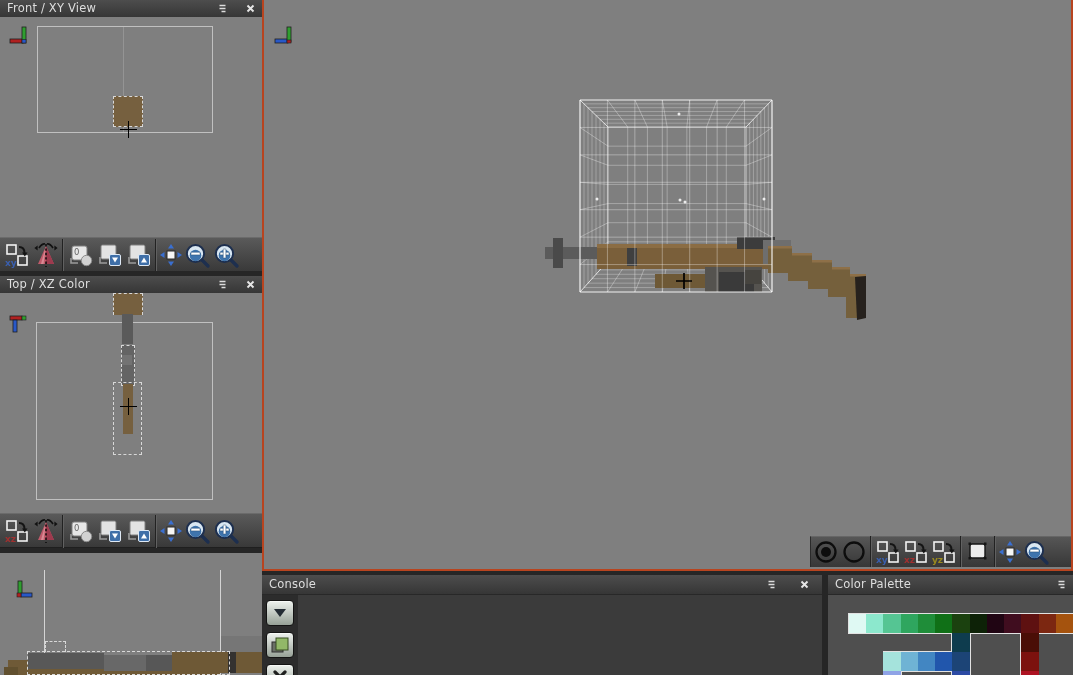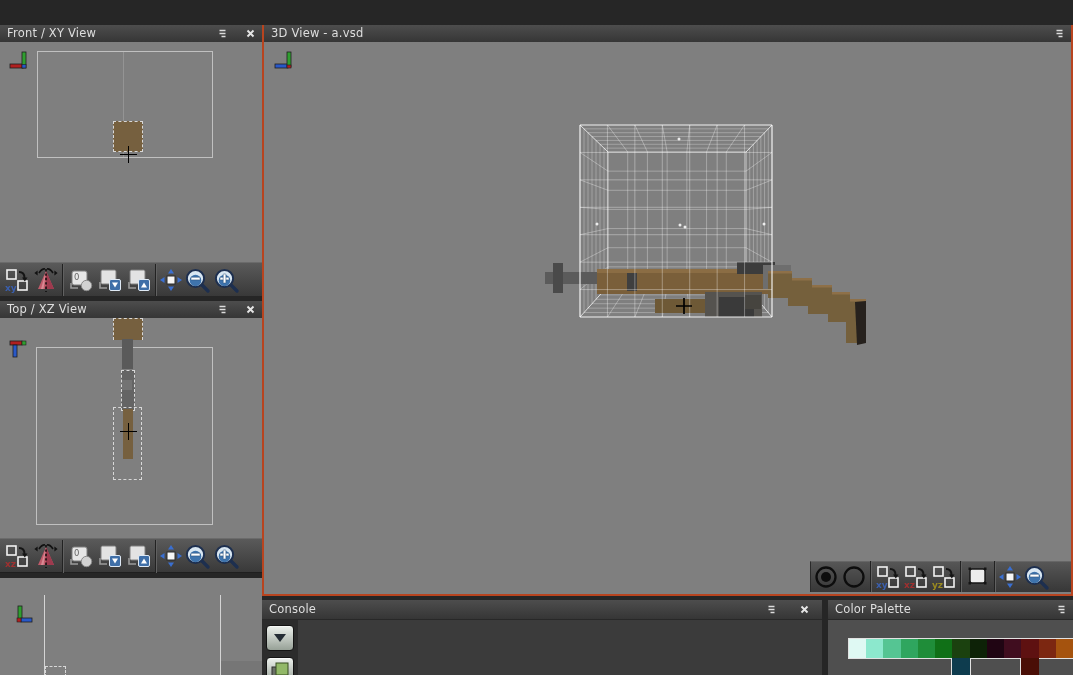--- a/index.html
+++ b/index.html
@@ -1,18 +1,18 @@
 <!DOCTYPE html>
 <html><head>
 <meta charset="utf-8">
 <style>
   html,body{margin:0;padding:0;background:#222;}
   #app{position:relative;width:1073px;height:675px;overflow:hidden;background:#262626;
        font-family:"DejaVu Sans",sans-serif;font-size:12px;color:#dcdcdc;}
-  .panel{position:absolute;background:#7f7f7f;overflow:hidden;margin-top:25px;}
+  .panel{position:absolute;background:#7f7f7f;overflow:hidden;}
   .phead{height:17px;background:linear-gradient(#4d4d4d,#363636);display:flex;align-items:center;
          padding:0 7px;border-bottom:1px solid #282828;color:#dedede;font-size:11.5px;line-height:17px;}
   .ptitle{white-space:nowrap;letter-spacing:.2px;}
   .hicons{margin-left:auto;display:flex;gap:19px;align-items:center;}
   .hicons svg{display:block;}
   .view{position:absolute;left:0;right:0;overflow:hidden;background:#7f7f7f;}
   .otoolbar{position:absolute;left:0;right:0;top:237px;height:34px;display:flex;align-items:center;
             background:linear-gradient(#5a5a5a,#383838);border-top:1px solid #6b6b6b;
             box-shadow:inset 0 -1px 0 #1f1f1f;padding:0 2px;}
   .tbtn{width:29px;height:32px;display:flex;align-items:center;justify-content:center;}
@@ -143,21 +143,21 @@
           <circle cx="11.5" cy="13.5" r="5.8" fill="#3f74ad"></circle>
           <rect x="7" y="10.2" width="9" height="2.7" rx=".5" fill="#fff" stroke="#24486e" stroke-width=".5"></rect>
           <rect x="10.2" y="7" width="2.7" height="9" rx=".5" fill="#fff" stroke="#24486e" stroke-width=".5"></rect>
         </svg>
       </span>
     </div>
   </div>
 
   <div class="panel" style="left:0;top:276px;width:262px;height:272px;">
     <div class="phead">
-      <span class="ptitle">Top / XZ View</span>
+      <span class="ptitle">Top / XZ Color</span>
       <span class="hicons">
         <svg width="9" height="9">
             <path d="M1.5 1.5 h6 M1.5 4.5 h6 M3.5 7.5 h4" stroke="#dcdcdc" stroke-width="1.4" fill="none"></path>
           </svg>
         <svg width="9" height="9">
             <path d="M1.5 1.5 L7.5 7.5 M7.5 1.5 L1.5 7.5" stroke="#e6e6e6" stroke-width="1.9" fill="none"></path>
           </svg>
       </span>
     </div>
     <div class="view" style="top:17px;height:220px;">
@@ -269,28 +269,20 @@
       <div class="vox" style="left:104px;top:85px;width:42px;height:16px;background:#686868;"></div>
       <div class="vox" style="left:146px;top:85px;width:26px;height:16px;background:#575757;"></div>
       <div class="vox" style="left:172px;top:82px;width:56px;height:21px;background:#6e5936;"></div>
       <div class="vox" style="left:228px;top:82px;width:8px;height:21px;background:#343230;"></div>
       <div class="vox" style="left:236px;top:82px;width:26px;height:21px;background:#6e5936;"></div>
       <div class="vox dashed" style="left:27px;top:81px;width:201px;height:22px;background:transparent;"></div>
     </div>
   </div>
 
   <div class="panel" id="panel3d" style="left:262px;top:0;width:807px;height:569px;">
-    <div class="phead">
-      <span class="ptitle">3D View - a.vsd</span>
-      <span class="hicons">
-        <svg width="9" height="9">
-            <path d="M1.5 1.5 h6 M1.5 4.5 h6 M3.5 7.5 h4" stroke="#dcdcdc" stroke-width="1.4" fill="none"></path>
-          </svg>
-      </span>
-    </div>
     <div class="view" style="top:17px;height:550px;">
       <svg width="20" height="20" style="position:absolute;left:10px;top:8px;">
         <rect x="1" y="14" width="13" height="4" fill="#2858c8" stroke="#1f1f1f" stroke-width=".8"></rect>
         <rect x="13" y="2" width="4" height="15" fill="#2f9e2f" stroke="#1f1f1f" stroke-width=".8"></rect>
         <rect x="13" y="15" width="4" height="3" fill="#b02020" stroke="#1f1f1f" stroke-width=".6"></rect>
       </svg>
       <svg width="807" height="550" viewBox="0 0 807 550" style="position:absolute;left:0;top:0;">
         <g id="cubeBack" stroke="#ffffff" fill="none">
             <line x1="344" y1="110" x2="482" y2="110" stroke-opacity="0.6" stroke-width="1"></line>
             <line x1="344" y1="244" x2="482" y2="244" stroke-opacity="0.6" stroke-width="1"></line>

